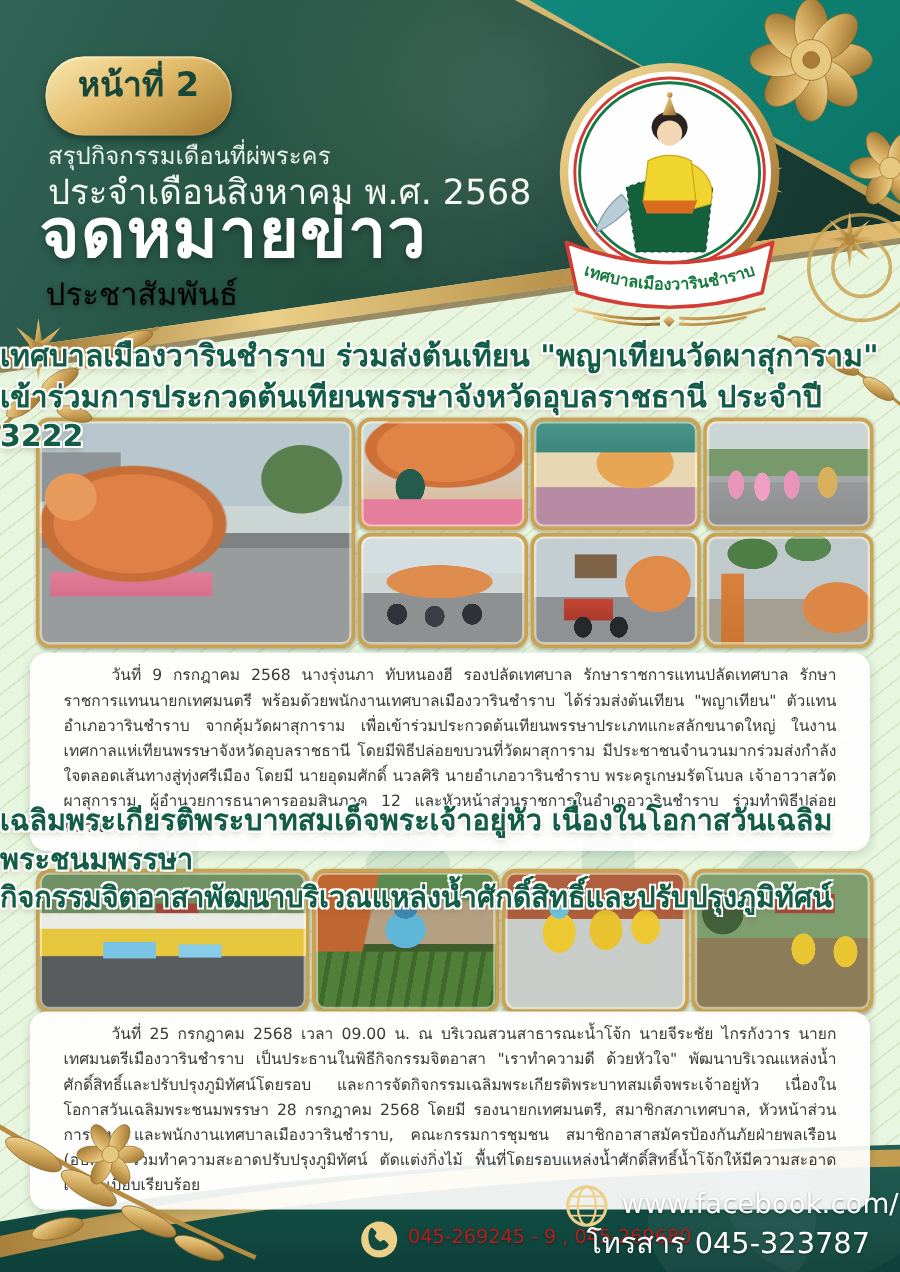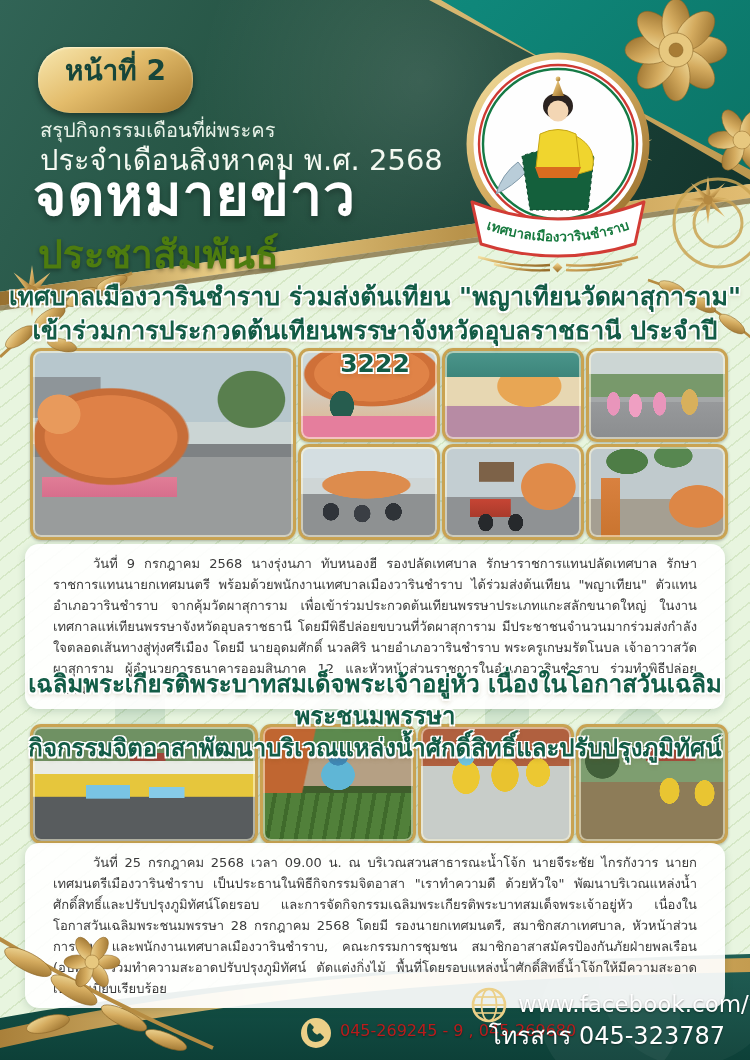--- a/index.html
+++ b/index.html
@@ -26,30 +26,30 @@
     background:linear-gradient(135deg,#eed592,#b68f45);
     clip-path:polygon(57.2% 0,58.8% 0,100% 57.6%,100% 54.4%);}
   .badge{left:38px;top:47px;z-index:5;padding:7px 27px 25px;border-radius:32px;
     background:linear-gradient(150deg,#f8e8b0,#e3bc6b 45%,#a87b2f);
     box-shadow:0 3px 7px rgba(0,0,0,.4),inset 0 1px 2px #fff6d2;
     color:#17463a;font-size:28px;font-weight:800;line-height:1.2;}
   .sum1{left:40px;top:117px;z-index:5;font-size:20px;color:#e9f3e9;line-height:1.3;}
   .sum2{left:40px;top:142px;z-index:5;font-size:29px;color:#f4f9f1;line-height:1.3;}
   .ttl{left:33px;top:160px;z-index:5;font-size:57px;font-weight:800;color:#ffffff;
        letter-spacing:1px;line-height:1.25;text-shadow:0 3px 6px rgba(0,0,0,.3);}
-  .sttl{left:38px;top:230px;z-index:5;font-size:39px;font-weight:700;color:#4d7c0f;
+  .sttl{left:38px;top:230px;z-index:5;font-size:26px;font-weight:400;color:#000000;
        line-height:1.3;text-shadow:0 2px 4px rgba(0,0,0,.35);}
   .emblem{left:460px;top:52px;width:196px;height:224px;z-index:6;}
   .deco-tr{right:-8px;top:-12px;width:200px;height:240px;z-index:4;}
   .deco-rings{right:-22px;top:168px;width:120px;height:110px;z-index:2;}
   .deco-ll{left:-8px;top:233px;width:150px;height:132px;z-index:3;}
   .deco-lr{right:-10px;top:252px;width:120px;height:100px;z-index:2;}
 
   
-  .hl{left:0;width:750px;text-align:center;color:#135c46;font-weight:800;line-height:1.34;z-index:3;
+  .hl{left:0;width:750px;text-align:left;color:#135c46;font-weight:800;line-height:1.34;z-index:3;
       text-shadow:-1.5px -1.5px 0 #fff,1.5px -1.5px 0 #fff,-1.5px 1.5px 0 #fff,1.5px 1.5px 0 #fff,0 3px 5px rgba(96,64,0,.28);}
   .hl1{top:280px;font-size:25px;}
   .hl2{top:668px;font-size:24px;}
 
   
   .photo{position:absolute;border-radius:11px;border:3px solid #c9a352;z-index:2;
     box-shadow:inset 0 0 0 2px rgba(255,249,222,.55),0 1px 3px rgba(0,0,0,.28);
     background-repeat:no-repeat;background-size:cover;}
   #p-big{left:30px;top:348px;width:260px;height:186px;background:
     radial-gradient(14% 18% at 10% 34%,#e89a5c 0 58%,transparent 60%),

